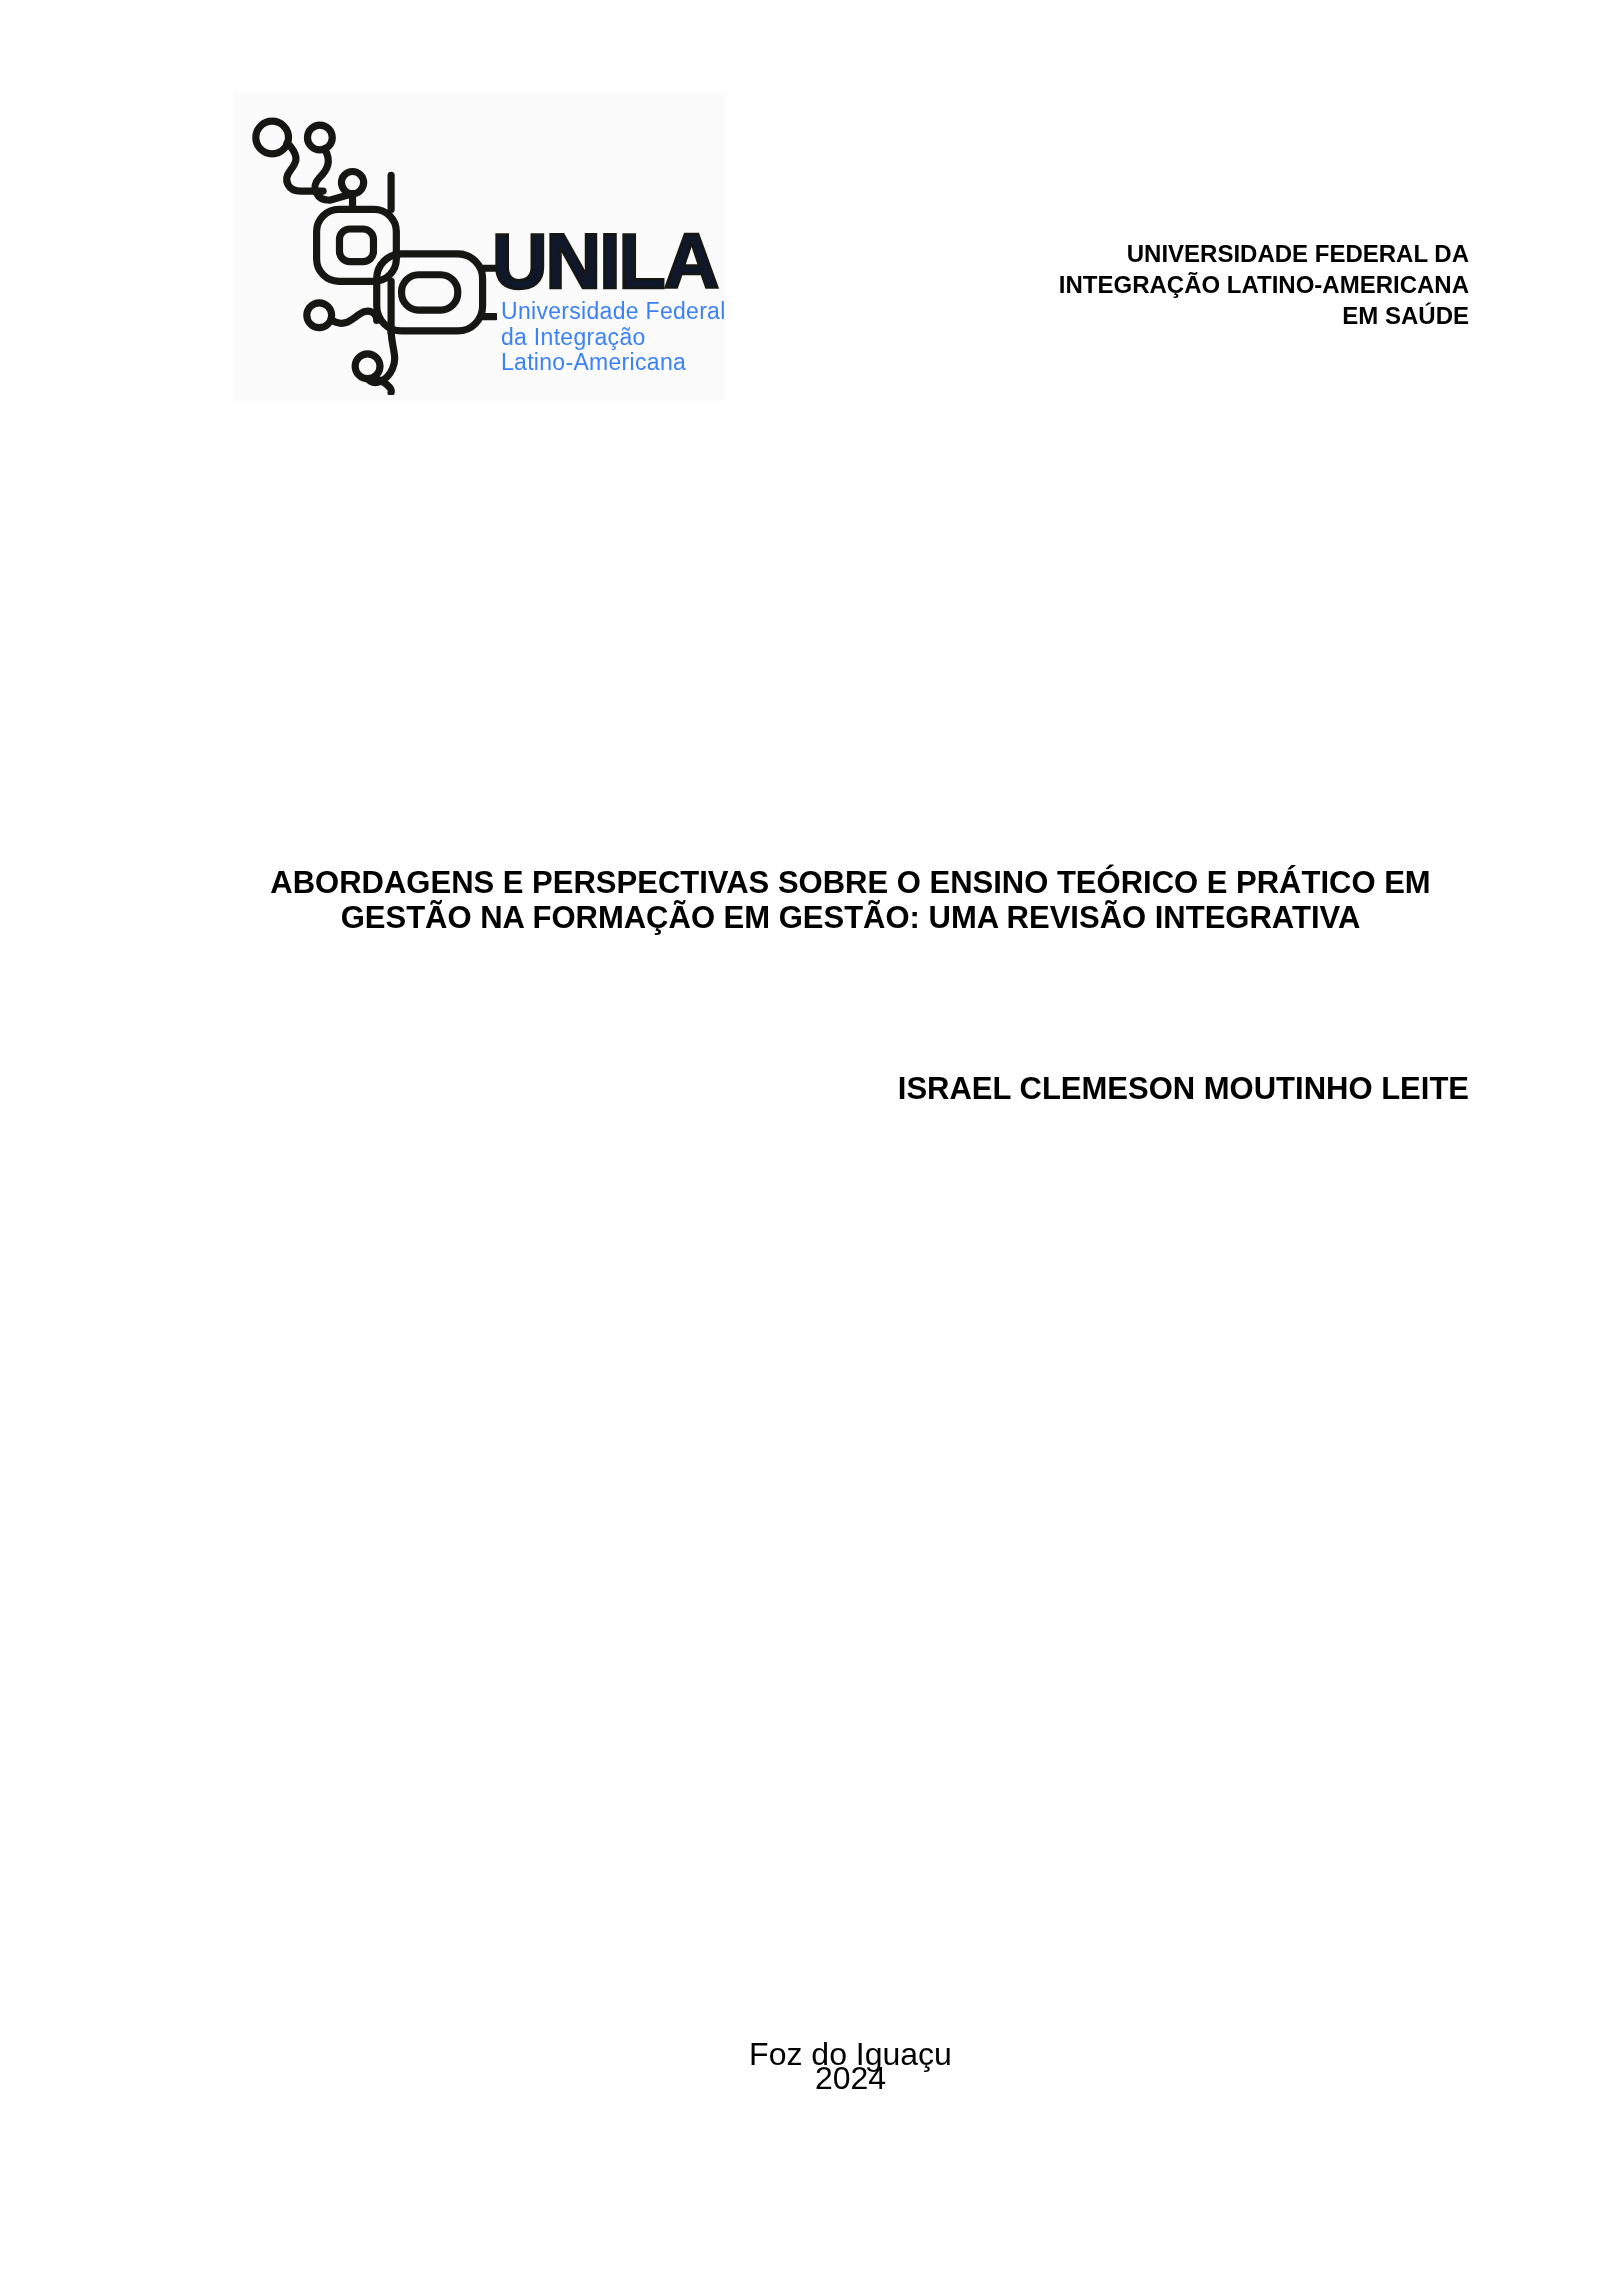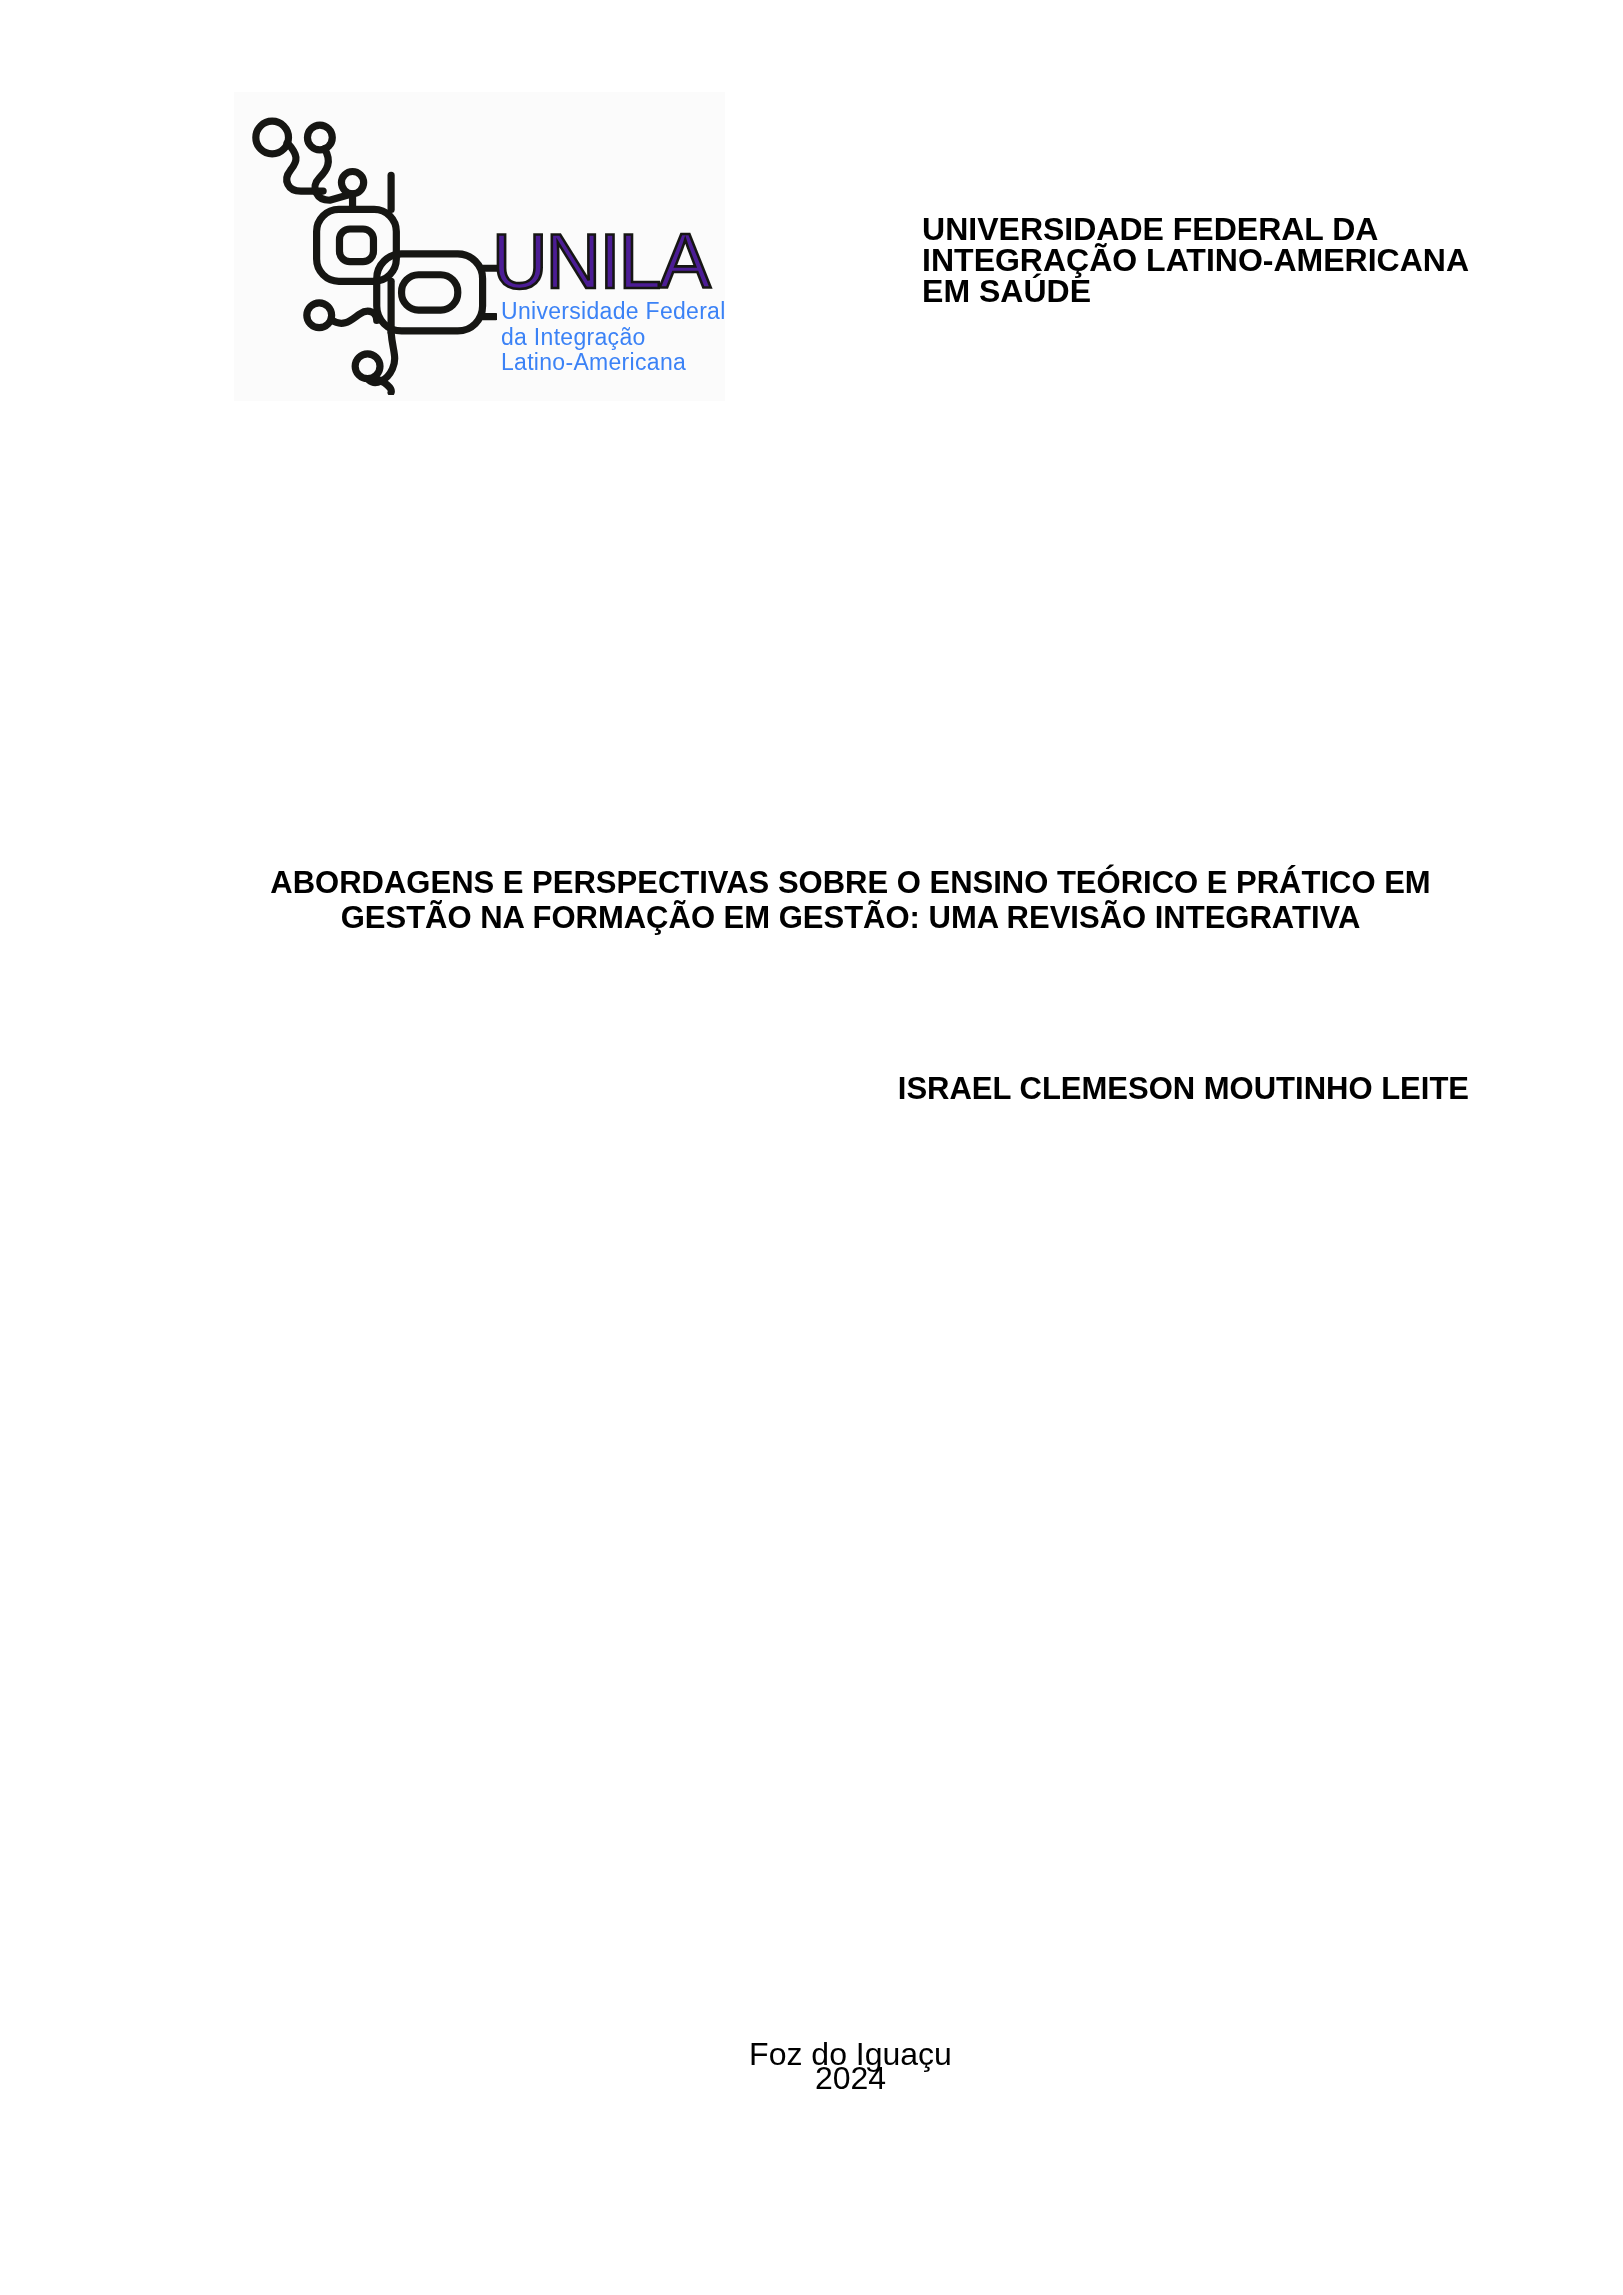--- a/index.html
+++ b/index.html
@@ -14,36 +14,36 @@
   .page{position:absolute;inset:0;}
 
   
   .logo-block{
     position:absolute;left:234px;top:92px;width:491px;height:309px;
     background:#fbfbfb;
   }
   .logo-art{position:absolute;left:11.8px;top:5.2px;width:251px;height:298px;}
   .logo-wordmark{
     position:absolute;left:258px;top:131px;
-    font-size:77px;line-height:77px;font-weight:400;
-    letter-spacing:-2px;color:#4c1d95;
+    font-size:77px;line-height:77px;font-weight:700;
+    letter-spacing:-2px;color:#0f172a;
     -webkit-text-stroke:2.6px #161613;
     white-space:nowrap;
   }
   .logo-subtitle{
     position:absolute;left:267px;top:207px;
     font-size:23px;line-height:25.5px;font-weight:400;
     color:#3b82f6;letter-spacing:0.3px;white-space:nowrap;
   }
 
   
   .header-block{
-    position:absolute;right:154px;top:214px;
-    text-align:left;
-    font-weight:700;font-size:32px;line-height:31px;
+    position:absolute;right:154px;top:238px;
+    text-align:right;
+    font-weight:700;font-size:24px;line-height:31px;
     white-space:nowrap;
   }
 
   
   .title-block{
     position:absolute;left:232px;right:154px;top:841px;
     text-align:center;
     font-weight:700;font-size:31px;line-height:35px;margin-top:24px;
   }
 

